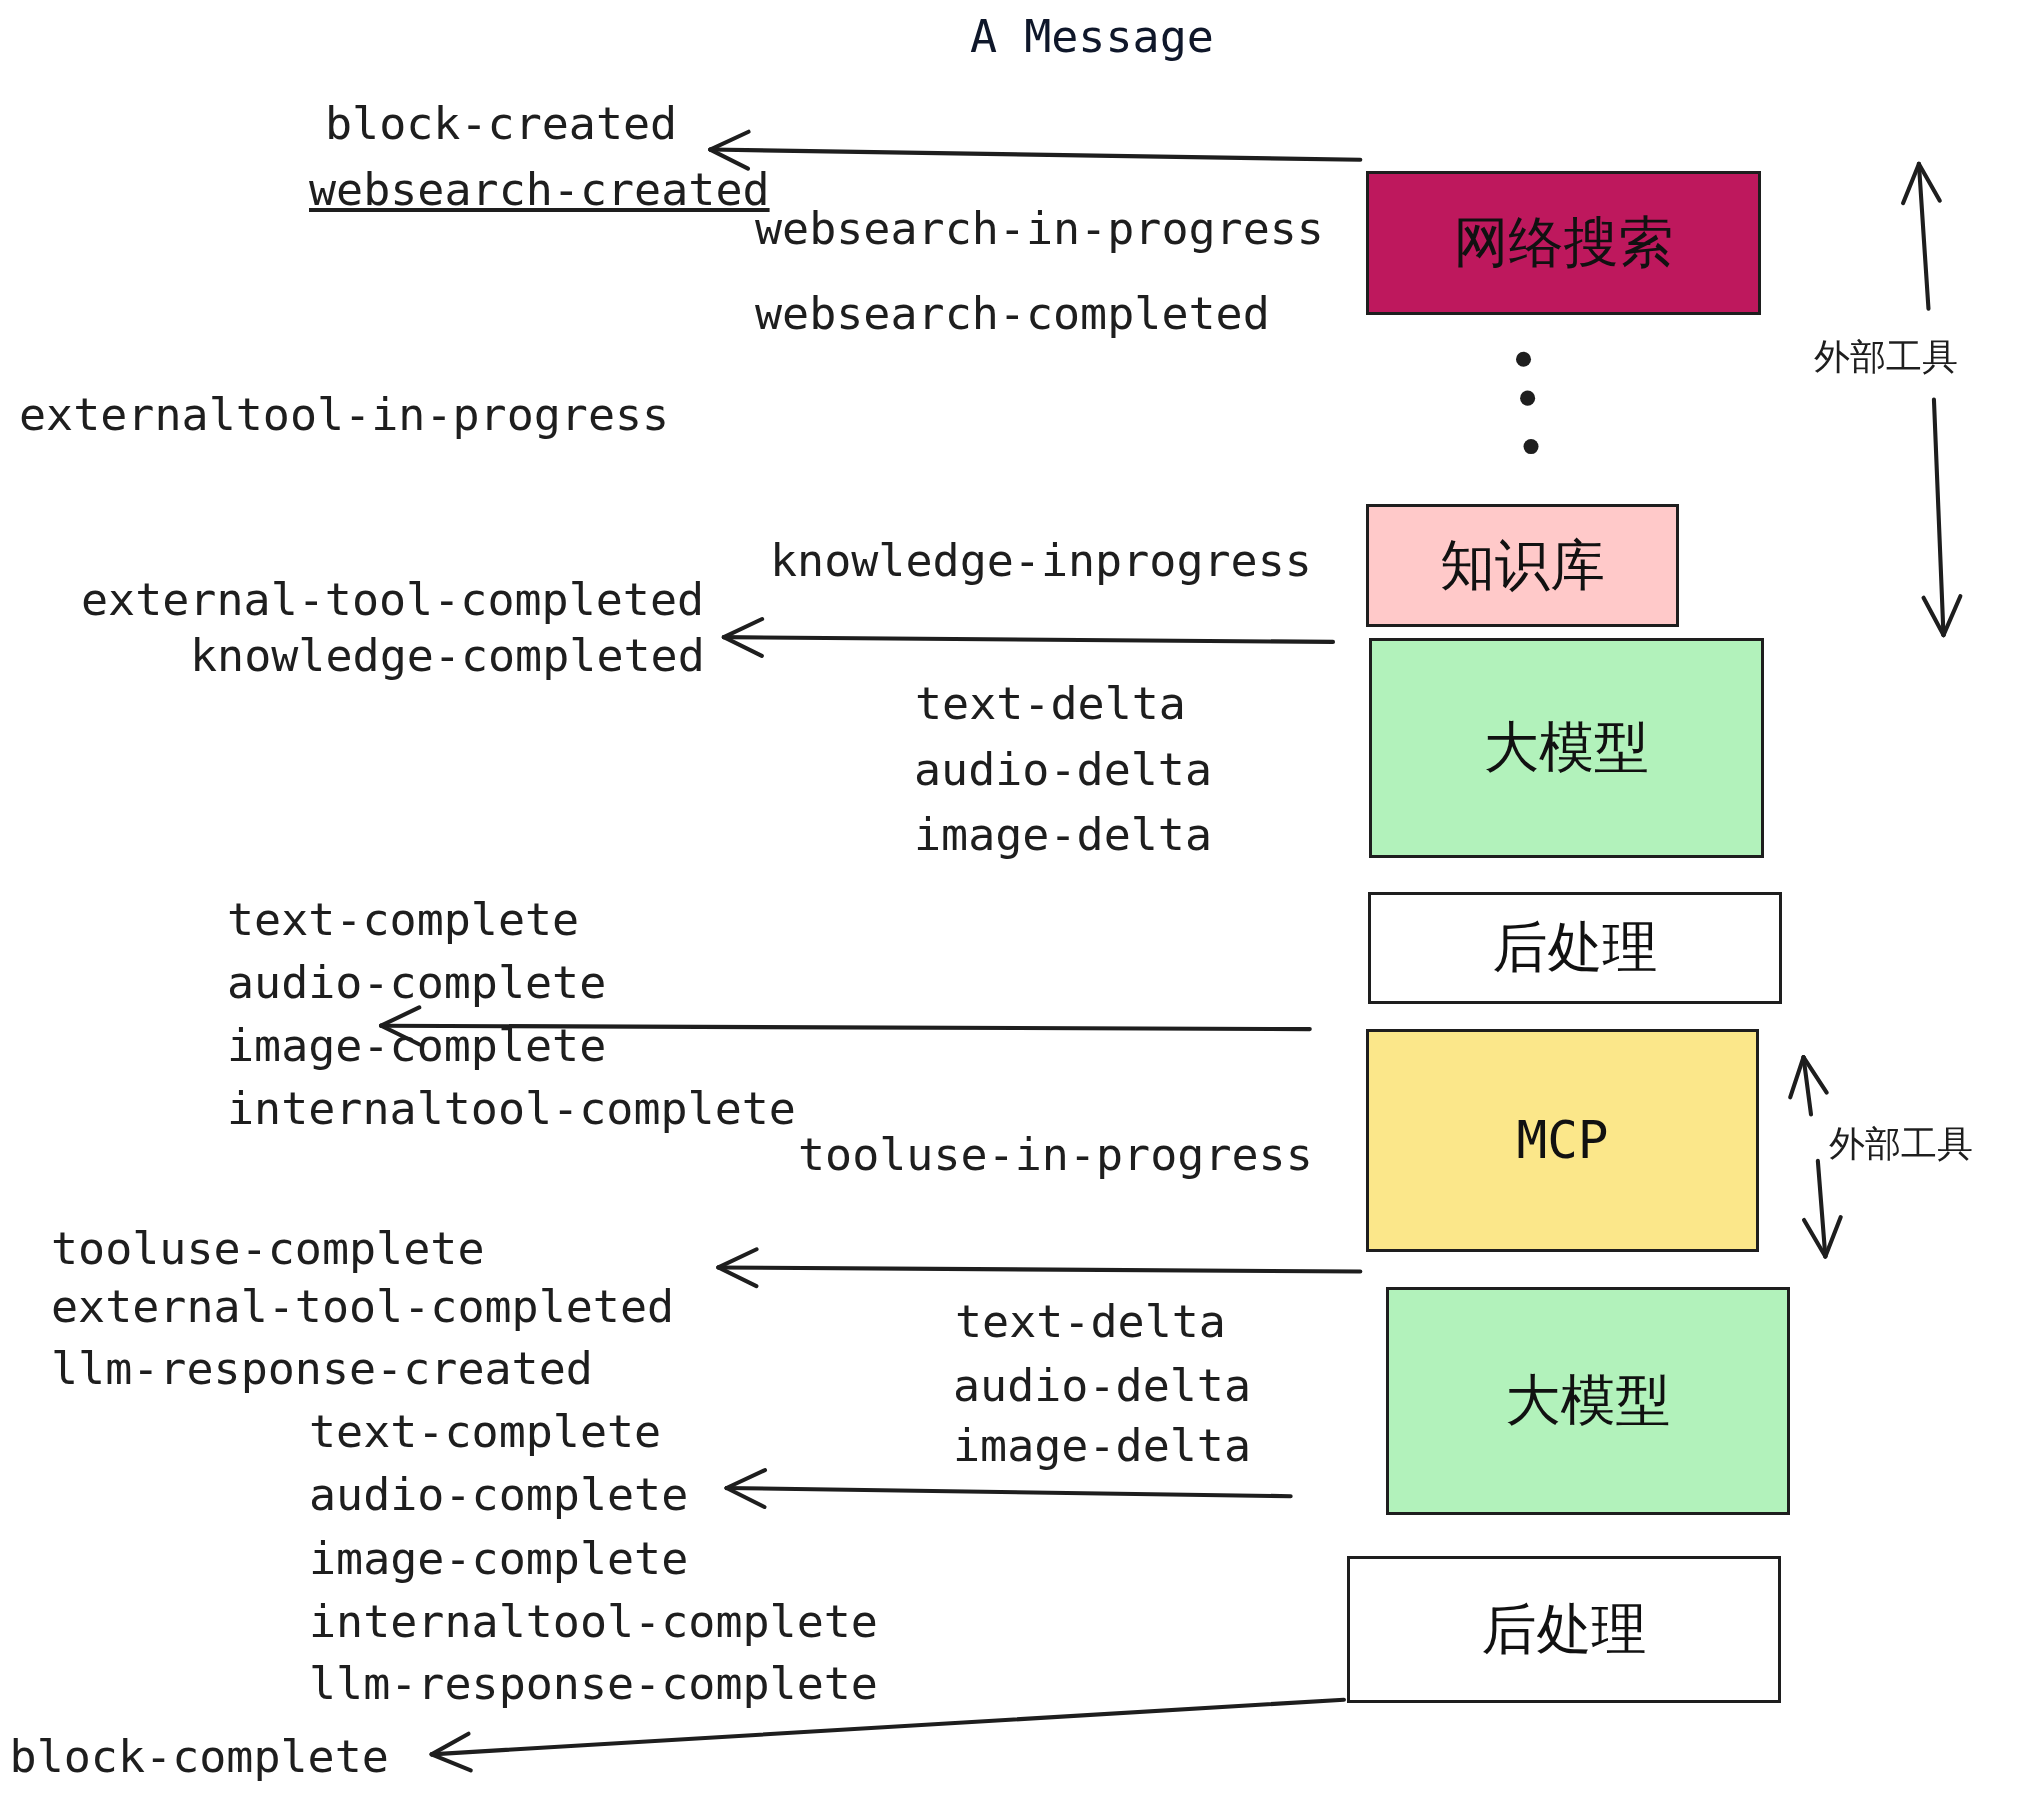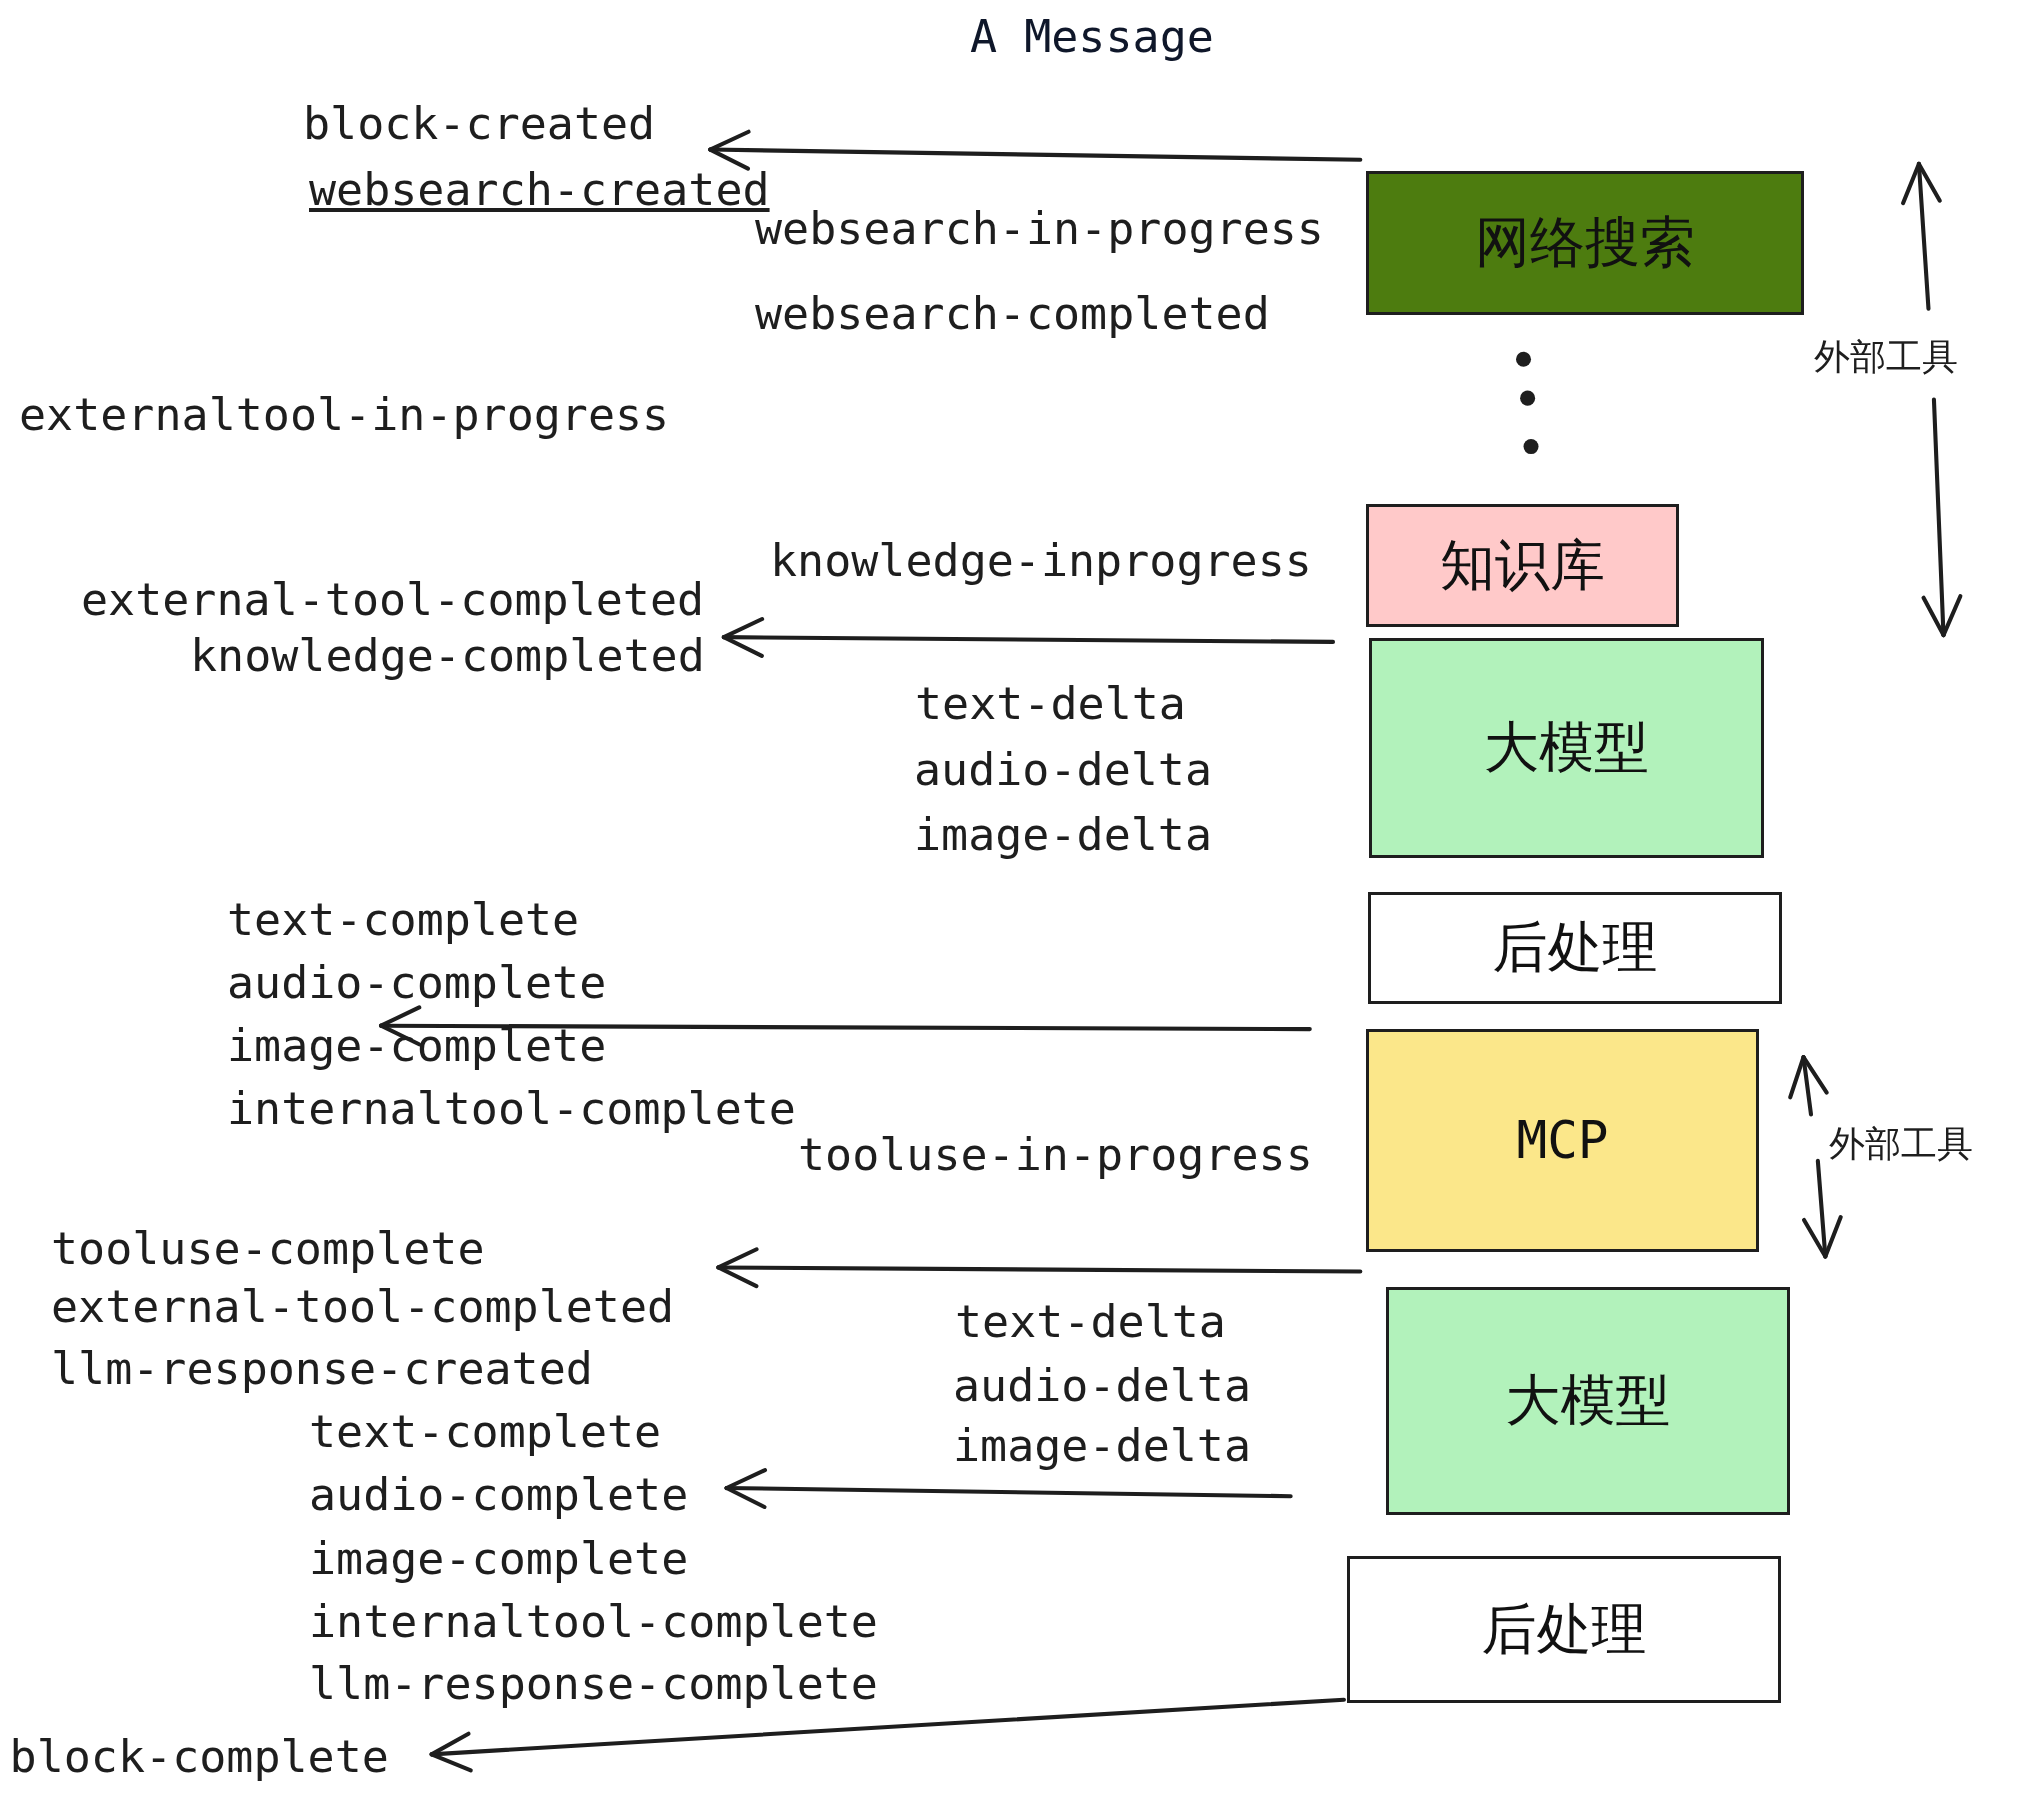--- a/index.html
+++ b/index.html
@@ -103,21 +103,21 @@
         <line x1="2662" y1="1700" x2="2673" y2="1840" stroke="#1e1e1e" stroke-width="6" stroke-linecap="round"></line>
         <line x1="2673" y1="1840" x2="2641.742009812314" y2="1786.456204379718" stroke="#1e1e1e" stroke-width="6" stroke-linecap="round"></line>
         <line x1="2673" y1="1840" x2="2695.512017664189" y2="1782.2314180484993" stroke="#1e1e1e" stroke-width="6" stroke-linecap="round"></line>
       </g>
       <circle cx="2231" cy="526" r="11" fill="#1e1e1e"></circle>
       <circle cx="2237" cy="583" r="11" fill="#1e1e1e"></circle>
       <circle cx="2242" cy="654" r="11" fill="#1e1e1e"></circle>
     </svg>
   <div class="title" style="left:970px;top:9.6px;">A Message</div>
   <div id="boxes">
-      <div class="box" style="left: 1366px; top: 171px; width: 438px; height: 144px; background: #4d7c0f;">
+      <div class="box" style="left: 1366px; top: 171px; width: 395px; height: 144px; background: #be185d;">
         <span class="lbl">网络搜索</span>
       </div>
       <div class="box" style="left: 1366px; top: 504px; width: 313px; height: 123px; background: rgb(255, 201, 201);">
         <span class="lbl">知识库</span>
       </div>
       <div class="box" style="left: 1369px; top: 638px; width: 395px; height: 220px; background: rgb(178, 242, 187);">
         <span class="lbl">大模型</span>
       </div>
       <div class="box" style="left: 1368px; top: 892px; width: 414px; height: 112px; background: rgb(255, 255, 255);">
         <span class="lbl">后处理</span>
@@ -126,21 +126,21 @@
         <span class="lbl">MCP</span>
       </div>
       <div class="box" style="left: 1386px; top: 1287px; width: 404px; height: 228px; background: rgb(178, 242, 187);">
         <span class="lbl">大模型</span>
       </div>
       <div class="box" style="left: 1347px; top: 1556px; width: 434px; height: 147px; background: rgb(255, 255, 255);">
         <span class="lbl">后处理</span>
       </div>
     </div>
   <div id="events">
-      <div class="evt" style="left: 303px; top: 100px;">block-created</div>
+      <div class="evt" style="left: 325px; top: 100px;">block-created</div>
       <div class="evt" style="left: 309px; top: 166px; text-decoration: underline;">websearch-created</div>
       <div class="evt" style="left: 755px; top: 205px;">websearch-in-progress</div>
       <div class="evt" style="left: 755px; top: 290px;">websearch-completed</div>
       <div class="evt" style="left: 19px; top: 391px;">externaltool-in-progress</div>
       <div class="evt" style="left: 770px; top: 537px;">knowledge-inprogress</div>
       <div class="evt" style="left: 81px; top: 576px;">external-tool-completed</div>
       <div class="evt" style="left: 190px; top: 632px;">knowledge-completed</div>
       <div class="evt" style="left: 915px; top: 680px;">text-delta</div>
       <div class="evt" style="left: 914px; top: 746px;">audio-delta</div>
       <div class="evt" style="left: 914px; top: 811px;">image-delta</div>

